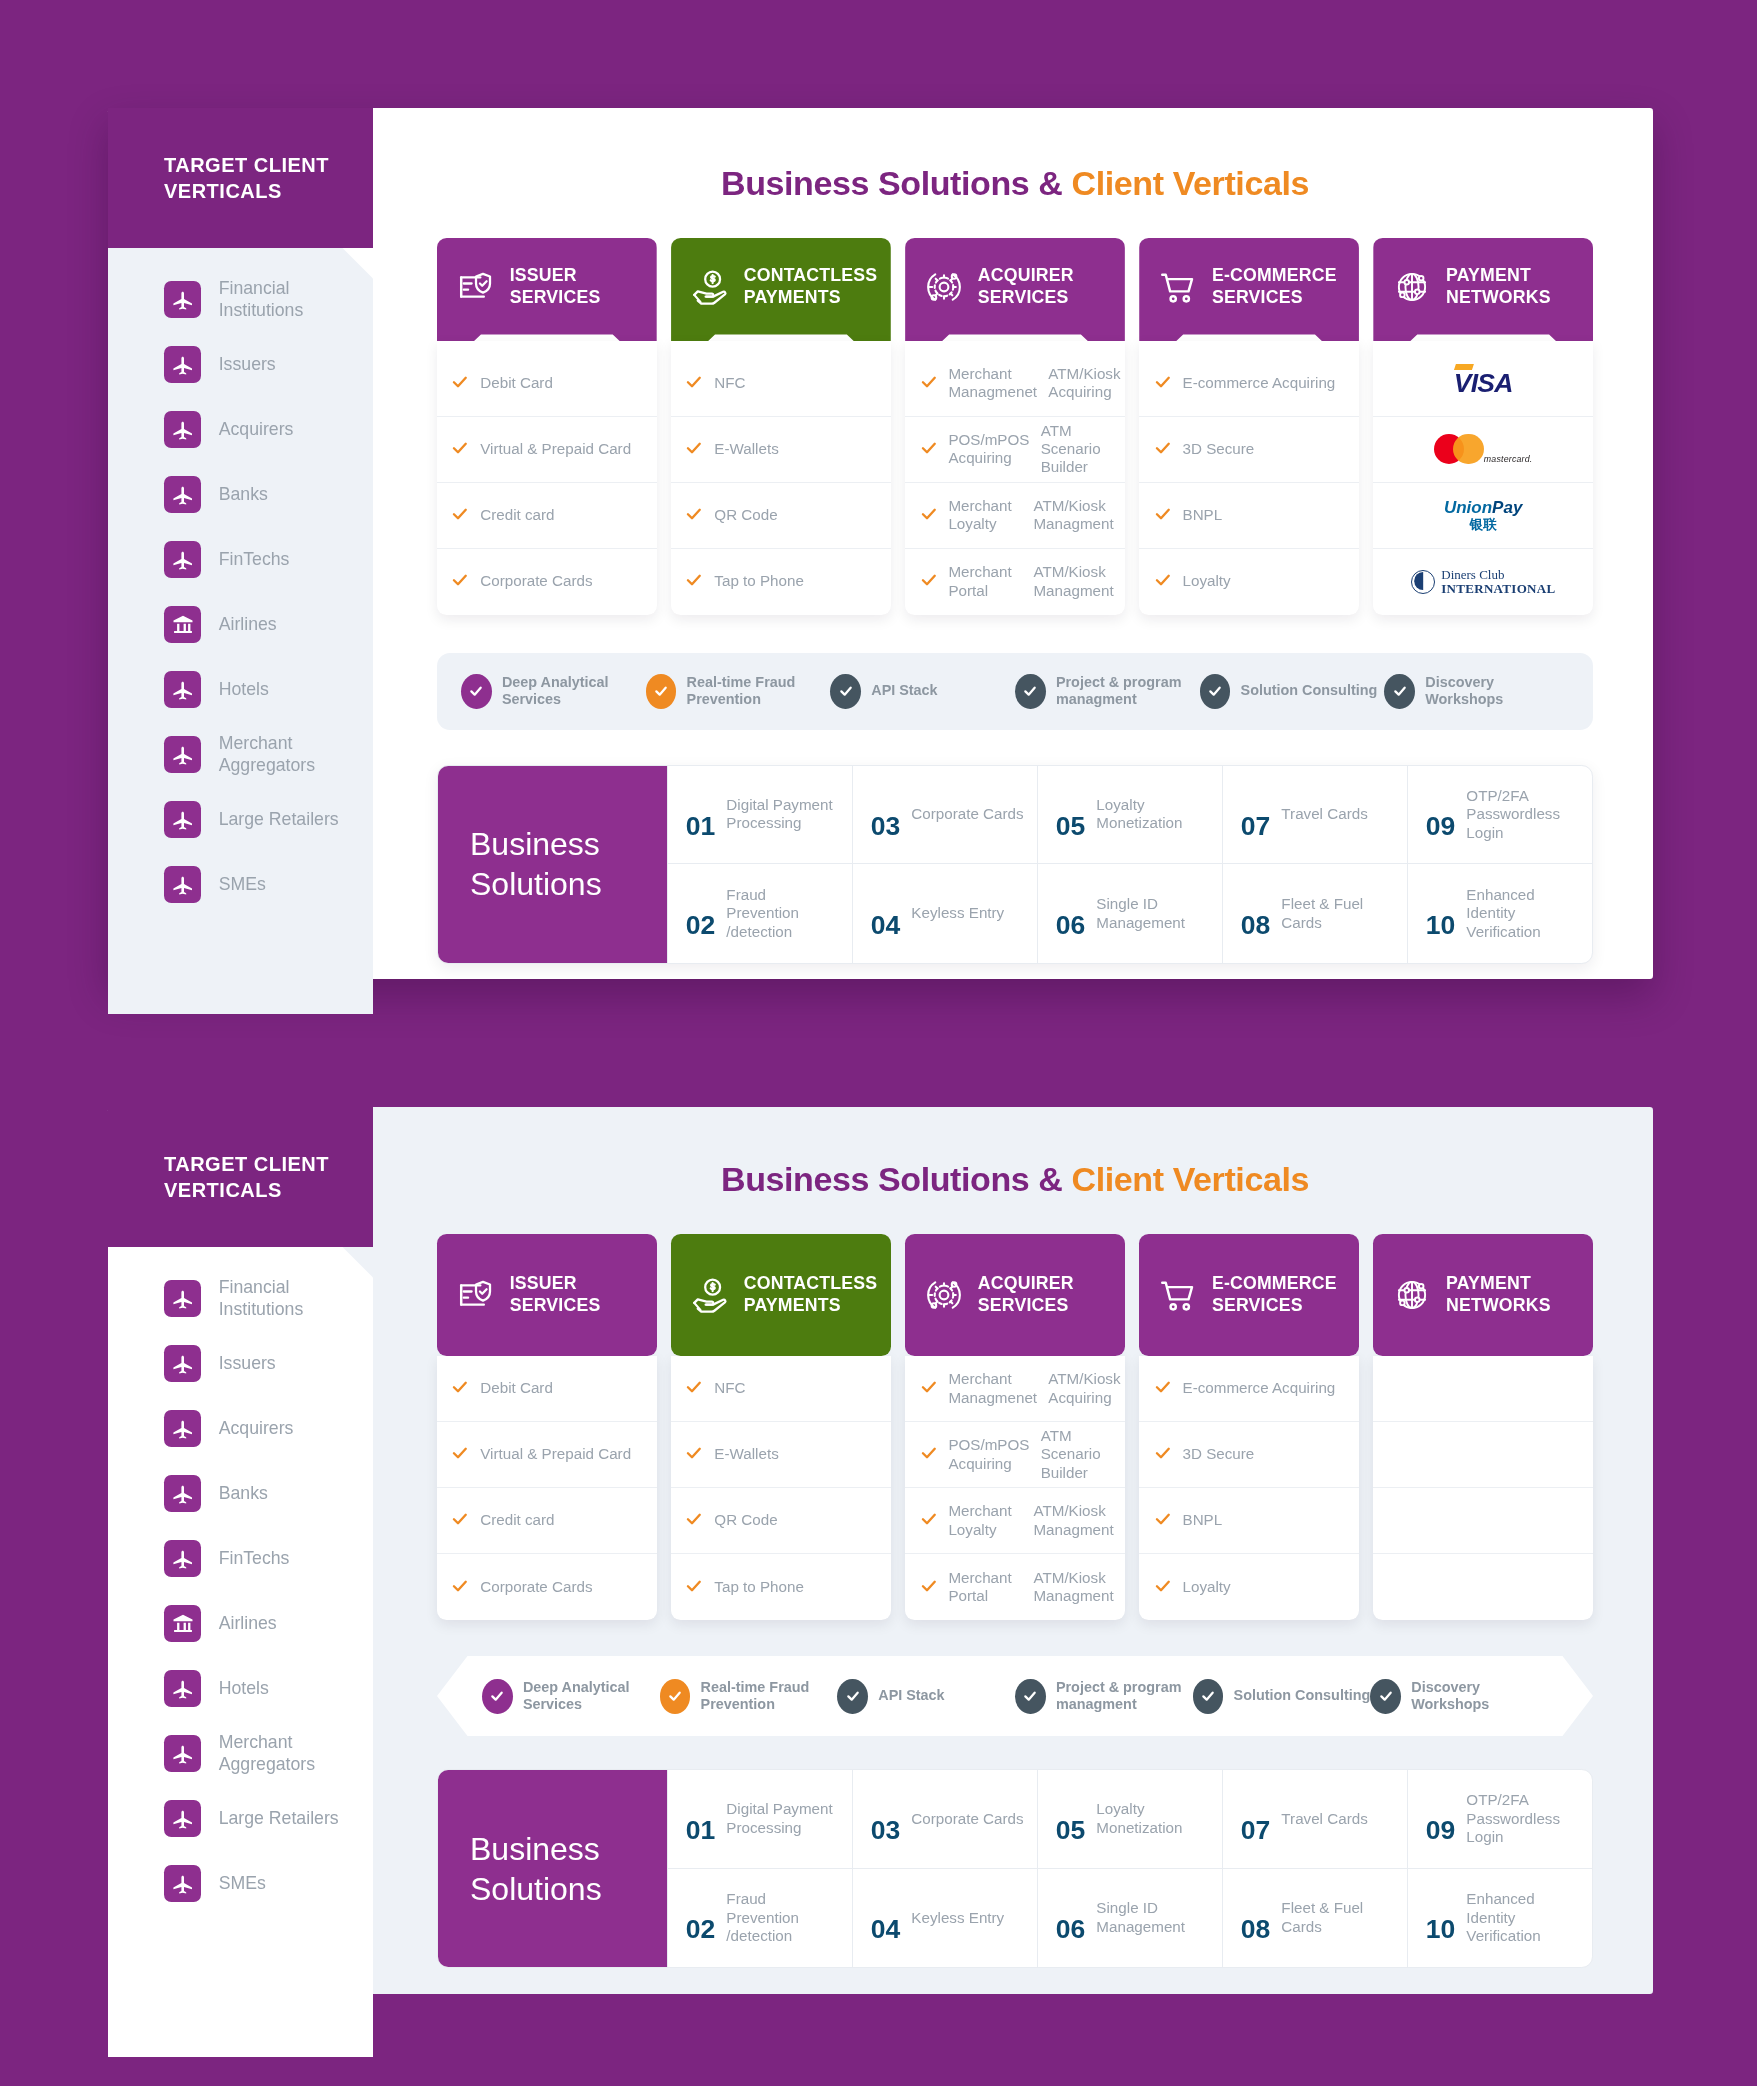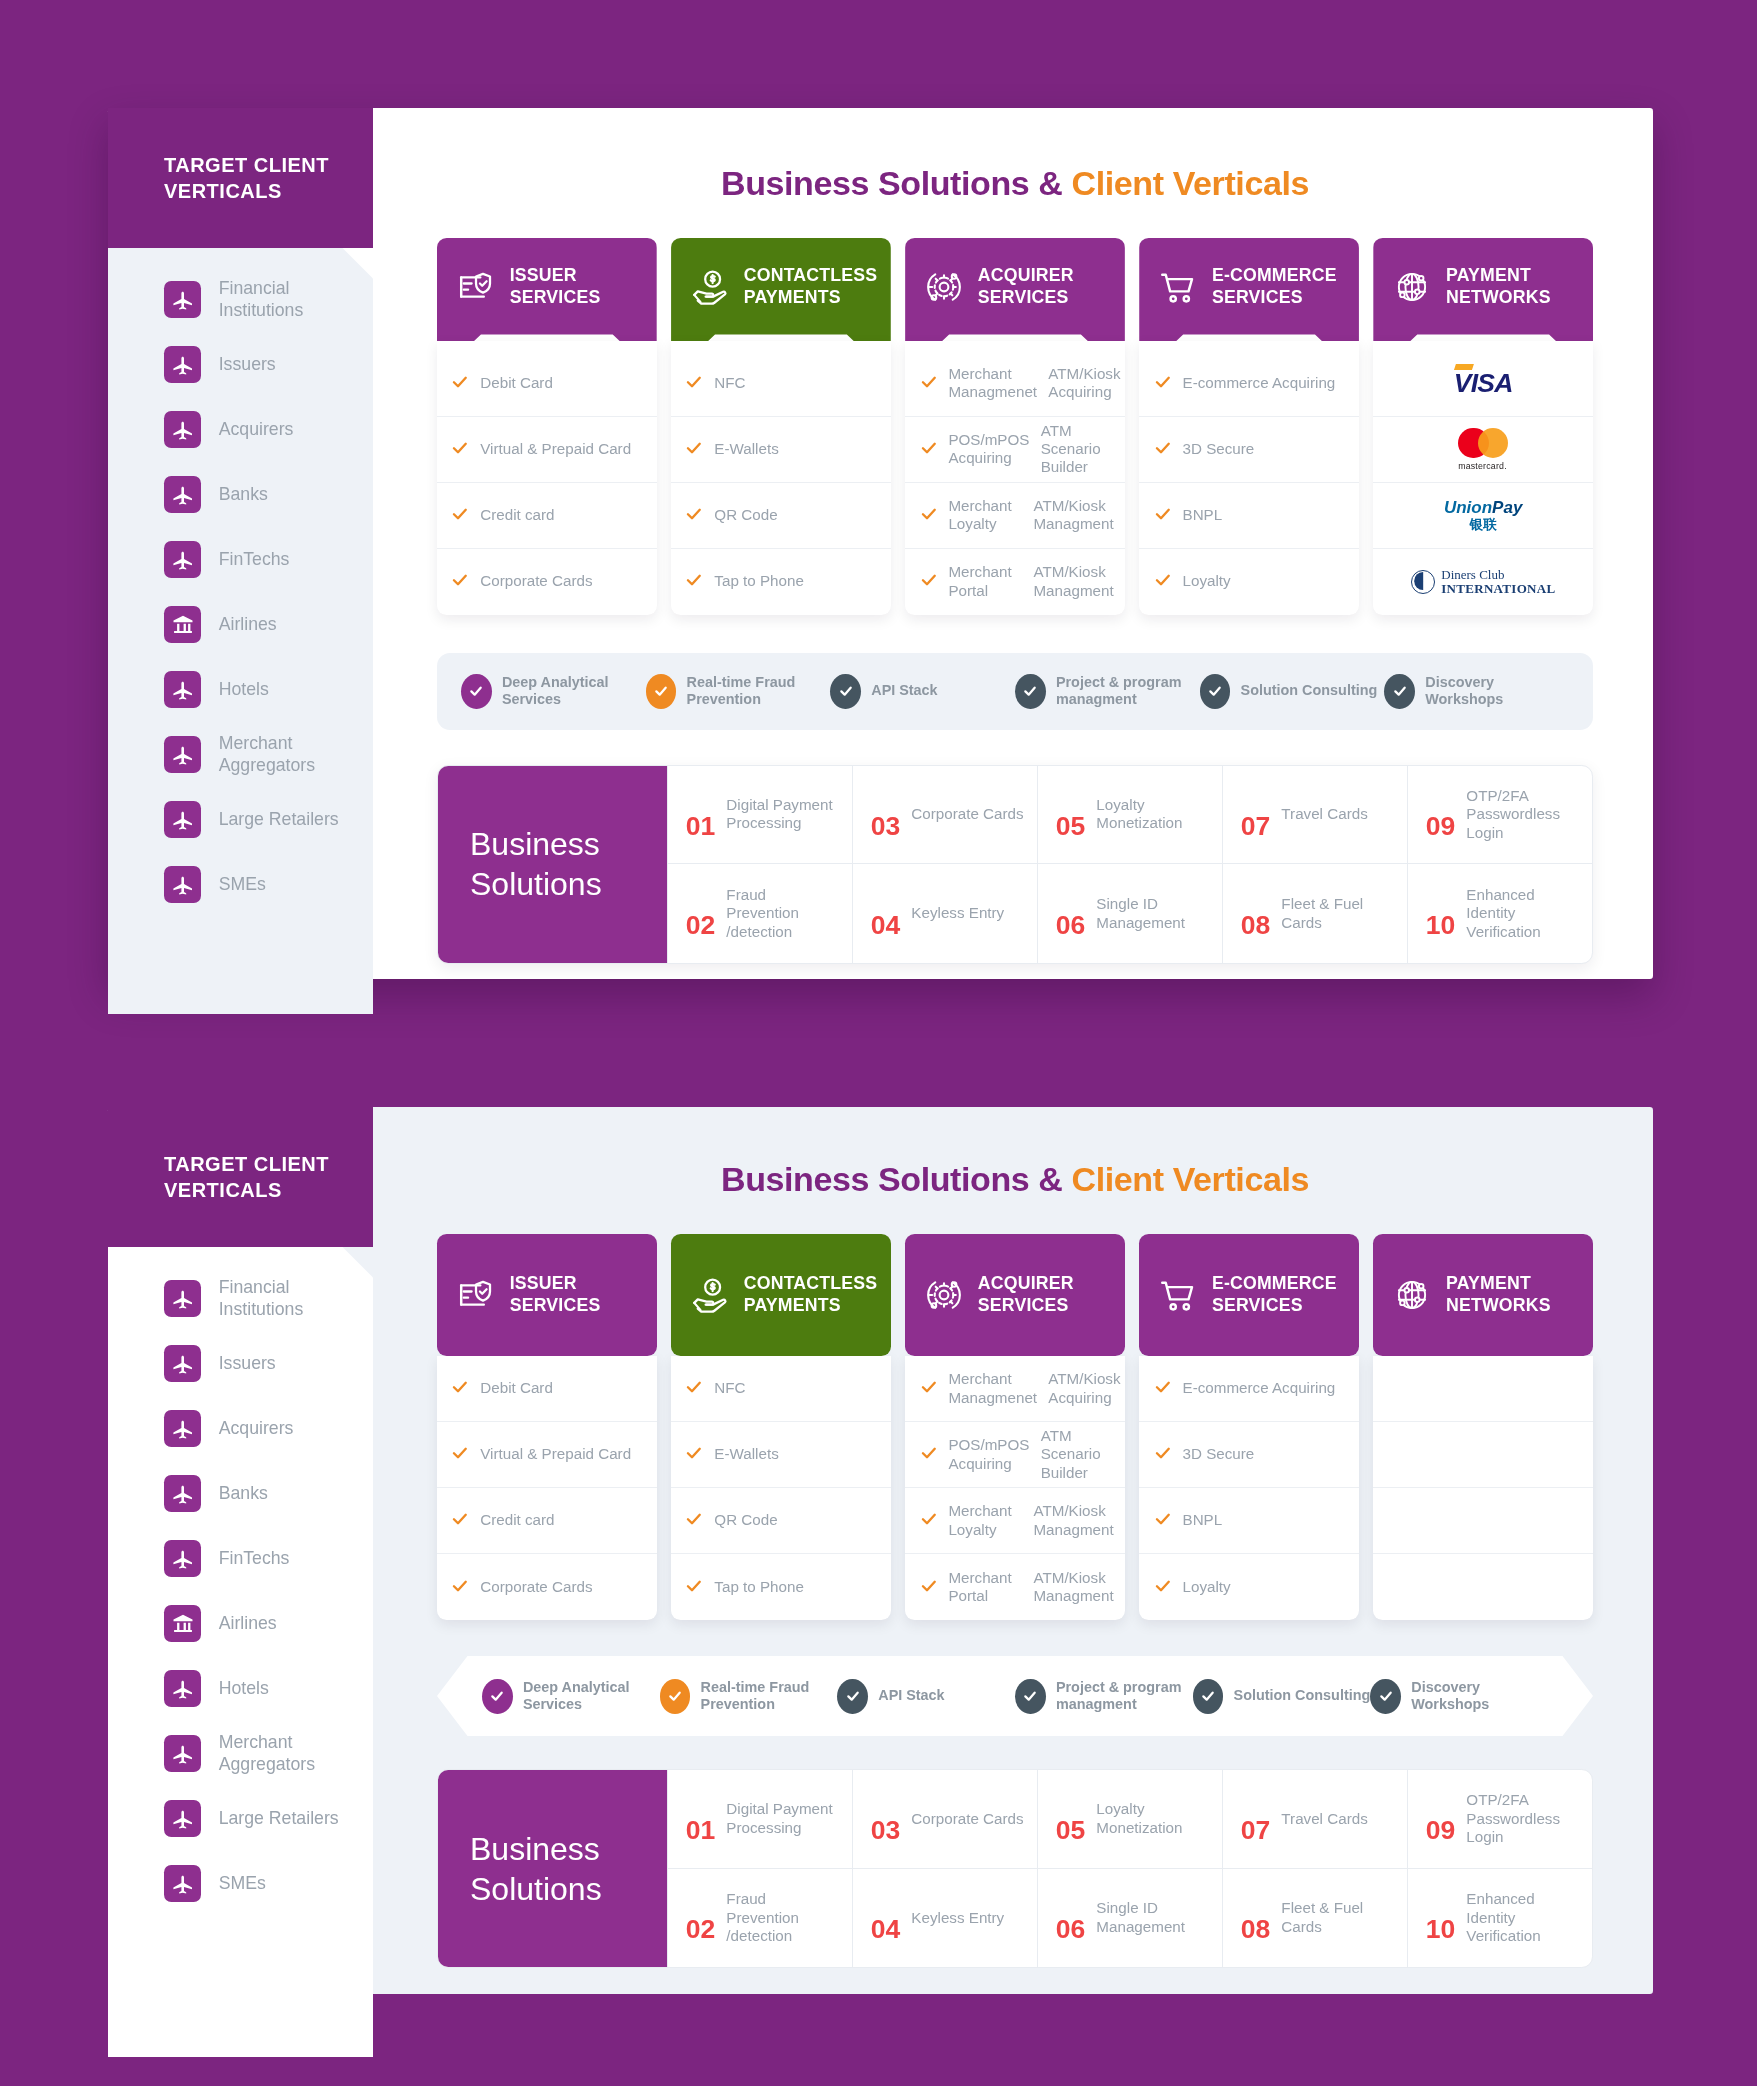--- a/index.html
+++ b/index.html
@@ -177,28 +177,28 @@
     flex: 1; display: grid;
     grid-template-columns: repeat(5, 1fr);
     grid-auto-rows: 1fr;
   }
   .bs-cell {
     display: flex; align-items: center; gap: 11.2px;
     padding: 21px 11.2px 21px 17.7px;
     border-left: 0.8px solid #e8ecf1; border-bottom: 0.8px solid #e8ecf1;
   }
   .bs-grid .bs-cell:nth-child(2n) { border-bottom: none; }
-  .bs-num { color: #ef4444; font-size: 26.5px; font-weight: bold; flex: 0 0 auto; margin-top: 24px; }
+  .bs-num { color: #0c4a6e; font-size: 26.5px; font-weight: bold; flex: 0 0 auto; margin-top: 24px; }
   .bs-txt { color: #9aa3ad; font-size: 15.2px; line-height: 1.22; }
 
   .visa { font-family: "Liberation Sans", sans-serif; font-weight: bold; font-style: italic;
     font-size: 26.5px; color: #1a1f71; letter-spacing: -0.8px; position: relative; }
   .visa::after { content:""; position:absolute; left:1.6px; top:-3.2px; width:17.7px; height:5.6px;
     background:#f7a823; transform: skewX(-18deg); }
-  .mc { display:flex; flex-direction:column; align-items:flex-start; }
+  .mc { display:flex; flex-direction:row; align-items:flex-end;font-style:italic; }
   .mc-circles { position: relative; width: 50px; height: 30.5px; }
   .mc-circles i { position:absolute; top:0; width:30.5px; height:30.5px; border-radius:50%; }
   .mc-circles i.l { left:0; background:#eb001b; }
   .mc-circles i.r { right:0; background:#f79e1b; opacity:.92; }
   .mc-txt { font-size:8.8px; color:#231f20; margin-top:2.4px; letter-spacing:0.2px; }
   .up { display:flex; flex-direction:column; align-items:center; line-height:1; }
   .up1 { font-size:17px; font-weight:bold; font-style:italic; }
   .up1 .u { color:#0369a1; } .up1 .p { color:#00447c; }
   .up2 { font-size:13.6px; font-weight:bold; color:#0369a1; margin-top:1.6px; }
   .dc { display:flex; align-items:center; gap:6.4px;justify-content:flex-end; }

